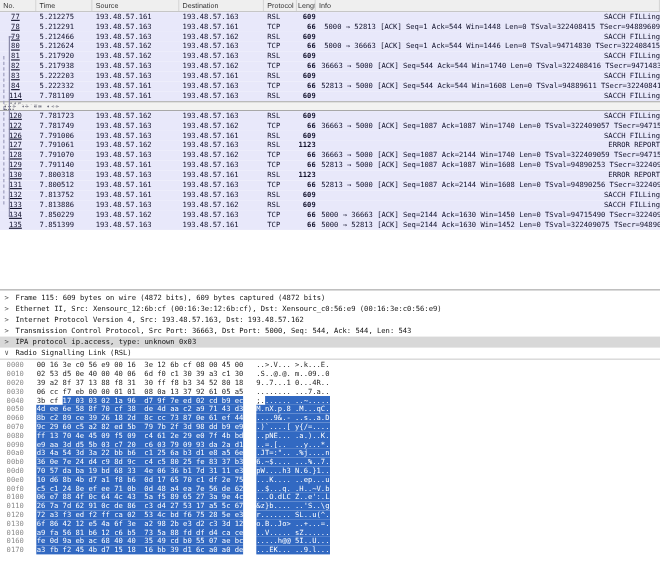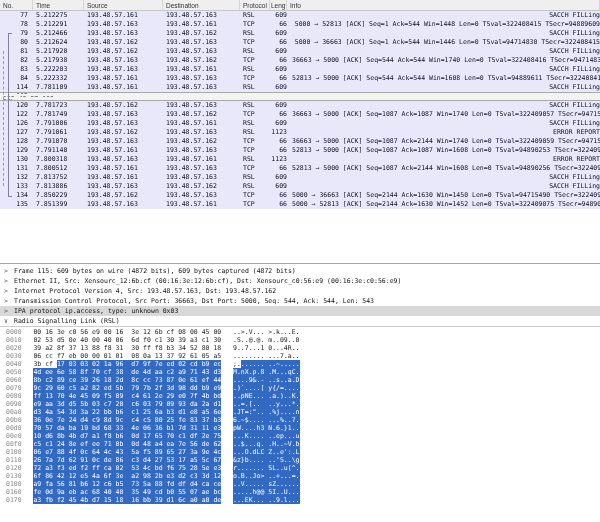--- a/index.html
+++ b/index.html
@@ -20,23 +20,23 @@
   .prow {
     display:flex; height:9px; line-height:9px; font-size:6.5px;
     background:var(--row-lavender); color:var(--list-text); white-space:pre;
   }
   .prow.selected {
     background:var(--row-selected);
     box-shadow: inset 0 1px 0 #a8a8a8, inset 0 -1px 0 #a8a8a8;
     flex-direction: column;
   }
   .c { box-sizing:border-box; overflow:hidden; padding-left:3px; }
-  .c-no   { width:33px; text-align:right; padding-right:5px; padding-left:0; }
+  .c-no   { width:33px; text-align:center; padding-right:5px; padding-left:0;text-decoration:underline; }
   .c-time { width:51px; } .c-src{ width:79px; } .c-dst{ width:77px; }
-  .c-proto{ width:30px; } .c-len{ width:17px; text-align:right; padding:0; }
+  .c-proto{ width:30px; } .c-len{ width:17px; text-align:right; padding:0;font-weight:bold; }
   .c-info { flex:1; padding-left:5px;text-align:right; }
   
   .bracket-solid {
     position:absolute; left:8px; top:33px; width:3px; height:162px;
     border-left:1px solid #8080a0; border-top:1px solid #8080a0; border-bottom:1px solid #8080a0;
   }
   .bracket-dashed {
     position:absolute; left:3px; top:51px; width:1px; height:135px;
     border-left:1px dashed #9898b8;
   }

